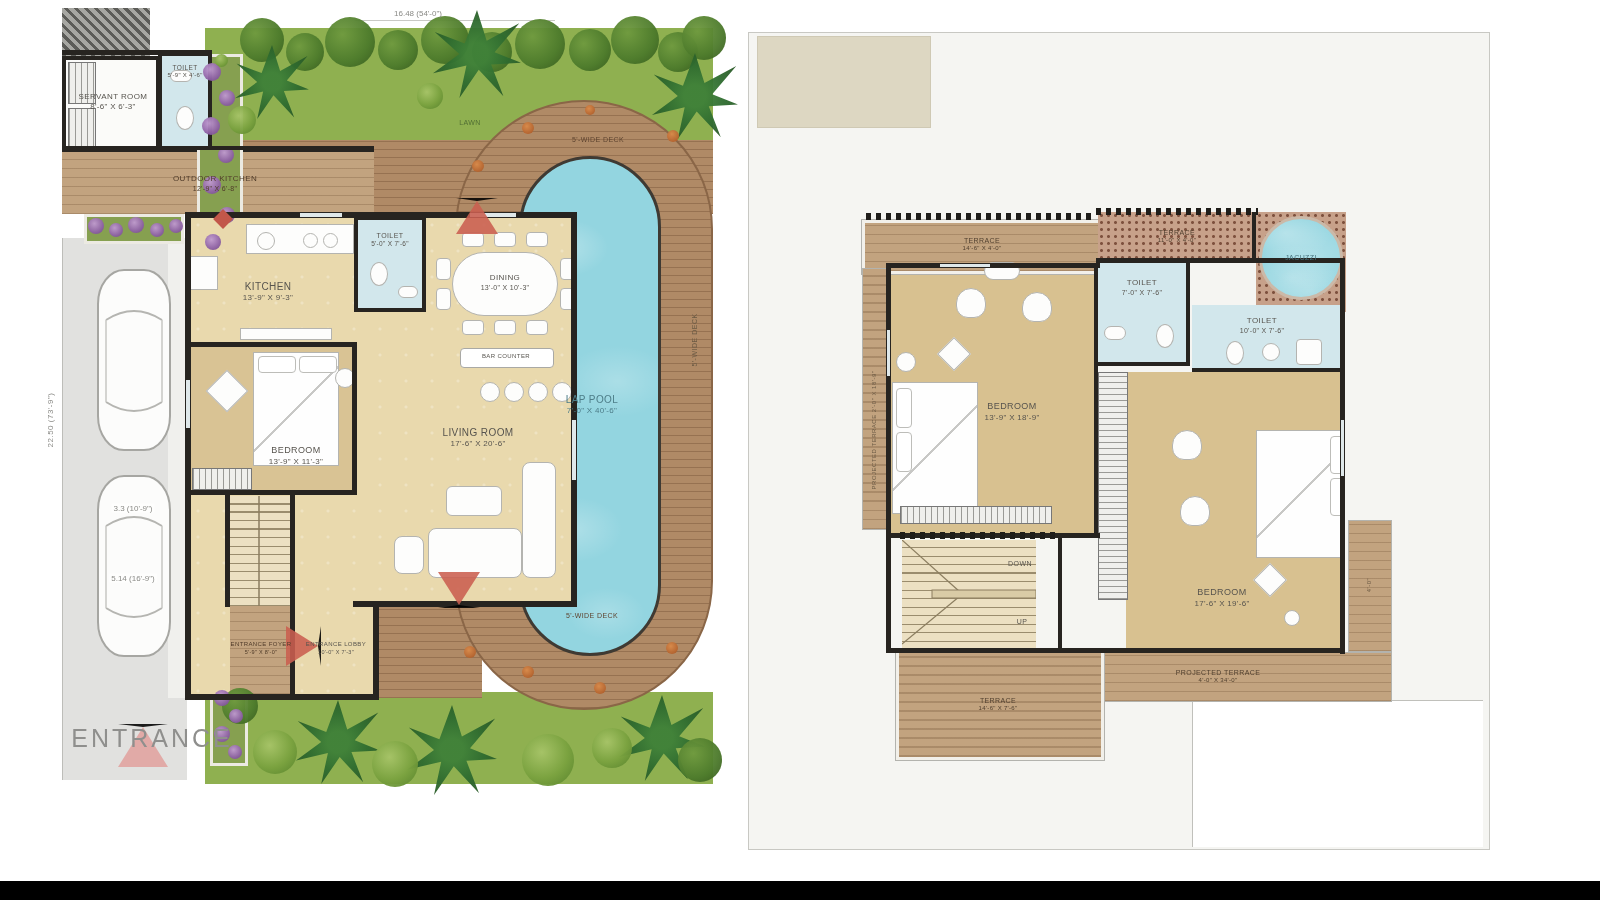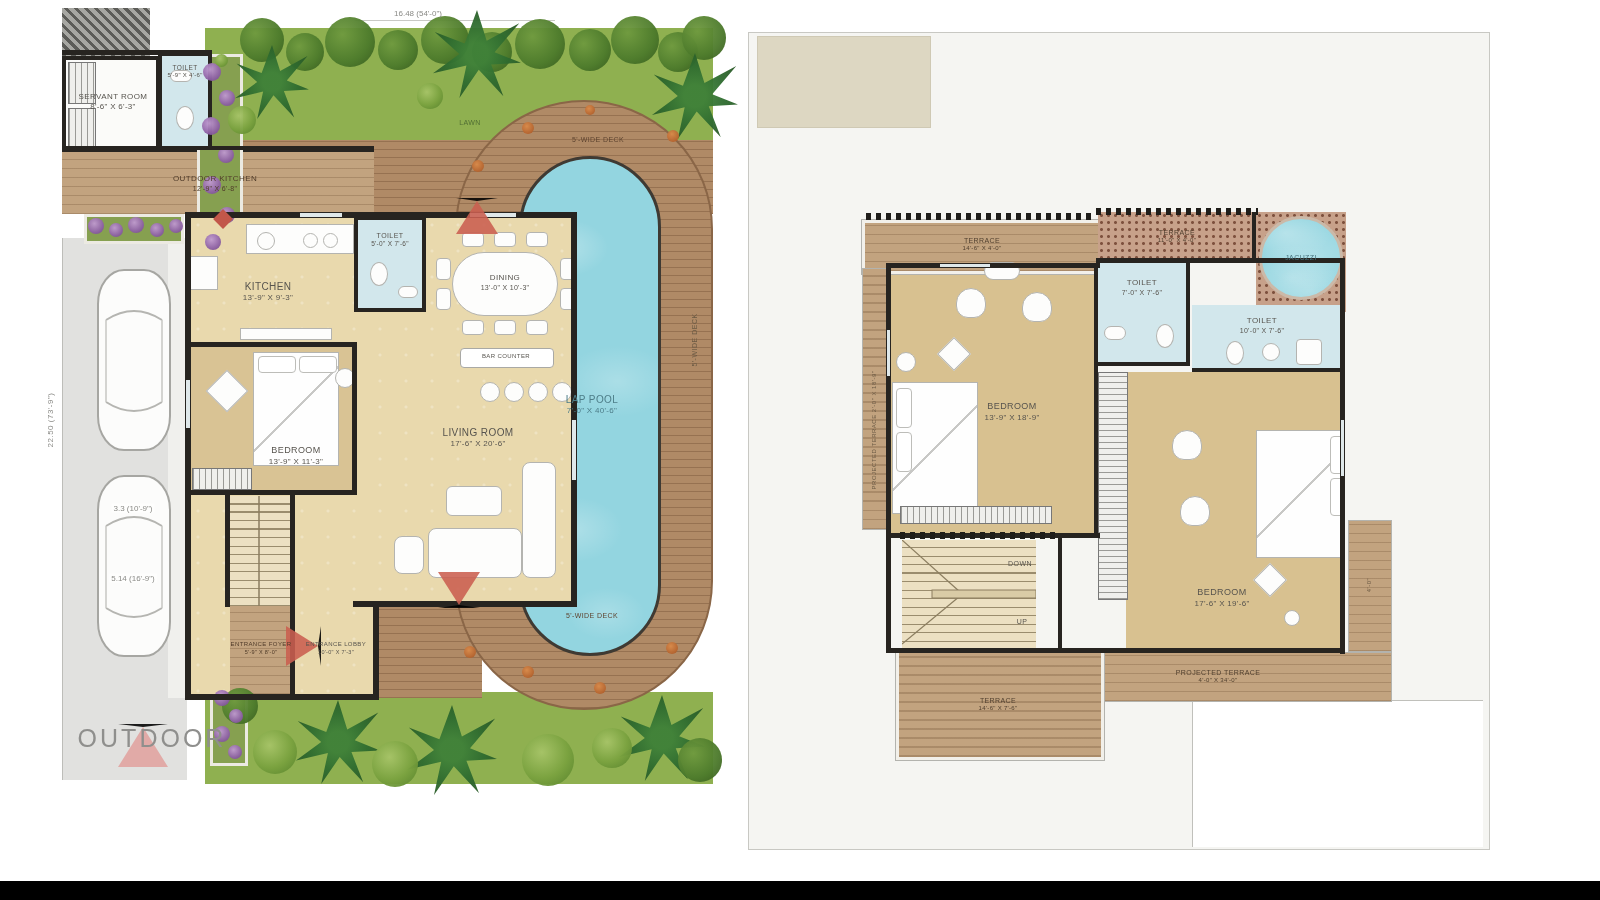--- a/index.html
+++ b/index.html
@@ -99,21 +99,21 @@
     <div class="lbl" style="left:592px;top:405px;color:#4d7d88;">
       <div class="nm">LAP POOL</div>
       <div class="dm">7'-0" x 40'-6"</div>
     </div>
     <div class="lbl" style="left:598px;top:140px;font-size:7px;color:#5e4430;">5'-WIDE DECK</div>
     <div class="lbl" style="left:592px;top:616px;font-size:7px;color:#5e4430;">5'-WIDE DECK</div>
     <div class="vlbl" style="left:694px;top:340px;font-size:7px;">5'-WIDE DECK</div>
 
     <div class="abs drive" style="left:62px;top:238px;width:124px;height:542px;z-index:1;border-left:1px solid #bdbdb9;"></div>
     <div class="abs" style="left:168px;top:238px;width:20px;height:460px;background:#f0f0ed;z-index:2;"></div>
-    <div class="entrance-txt" style="left:152px;top:738px;">OUTDOOR</div>
+    <div class="entrance-txt" style="left:152px;top:738px;">ENTRANCE</div>
     <div class="tri tri-up-pink" style="left:118px;top:724px;"></div>
 
     <div class="abs" style="left:86px;top:262px;z-index:5;">
       <svg width="96" height="196" viewBox="0 0 96 196">
         <rect x="12" y="8" width="72" height="180" rx="26" ry="34" fill="#fcfcfb" stroke="#a6a6a2" stroke-width="2"></rect>
         <path d="M20 58 Q48 40 76 58" fill="none" stroke="#b5b5b1" stroke-width="2"></path>
         <path d="M20 140 Q48 158 76 140" fill="none" stroke="#b5b5b1" stroke-width="2"></path>
         <line x1="20" y1="58" x2="20" y2="140" stroke="#c7c7c3" stroke-width="1.5"></line>
         <line x1="76" y1="58" x2="76" y2="140" stroke="#c7c7c3" stroke-width="1.5"></line>
       </svg>

